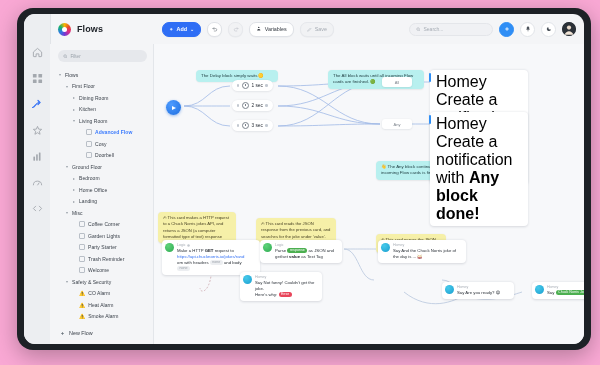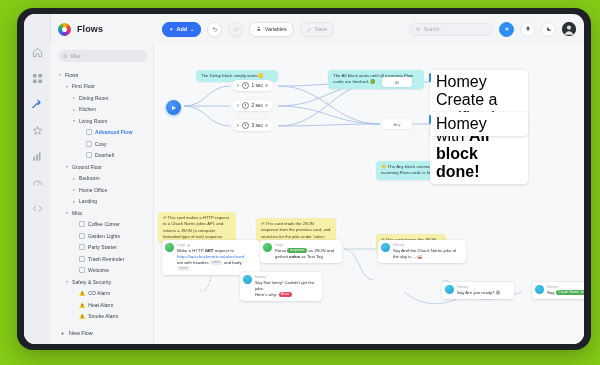--- a/index.html
+++ b/index.html
@@ -2,21 +2,21 @@
 <html><head>
 <meta charset="utf-8">
 <style>
   html,body{margin:0;padding:0;}
   body{
     width:600px;height:365px;overflow:hidden;
     background:#ffffff;
     font-family:"Liberation Sans","DejaVu Sans",sans-serif;
     -webkit-font-smoothing:antialiased;
   }
-  .stage{position:relative;width:600px;height:365px;background:#84cc16;overflow:hidden;}
+  .stage{position:relative;width:600px;height:365px;background:#f9a8d4;overflow:hidden;}
 
   
   .bezel{
     position:absolute;left:17px;top:8px;width:574px;height:342px;
     background:#1d2126;border-radius:16px;
     box-shadow:0 6px 22px rgba(0,0,0,.28);
   }
   .screen{
     position:absolute;left:24px;top:14px;width:560px;height:330px;
     background:#f4f5f7;border-radius:11px;overflow:hidden;
@@ -429,20 +429,21 @@
         <div class="cbody">
           <div class="ctitle">Homey</div>
           <div class="ctext"><span>Create a notification with </span><b>All block done!</b></div>
         </div>
       </div>
       <div class="notif" style="left:276px;top:68px;width:98px;">
         <div class="bluebar"></div>
         <div class="cicon ic-yellow"></div>
         <div class="cbody">
           <div class="ctitle">Homey</div>
+          <div class="ctext"><span>Create a notification with </span><b>Any block done!</b></div>
         </div>
       </div>
 
       <div class="sticky" style="left:4px;top:168px;width:78px;">✍ This card makes a HTTP request to a Chuck Norris jokes API, and returns a JSON (a computer formatted type of text) response</div>
       <div class="sticky" style="left:102px;top:174px;width:80px;">✍ This card reads the JSON response from the previous card, and searches for the joke under 'value'. This card then creates a new tag with the joke</div>
       <div class="sticky" style="left:222px;top:190px;width:70px;">✍ This card parses the JSON and finds the joke under 'value'</div>
 
       <div class="card" style="left:8px;top:196px;width:98px;">
         <div class="cicon ic-green"></div>
         <div class="cbody">

